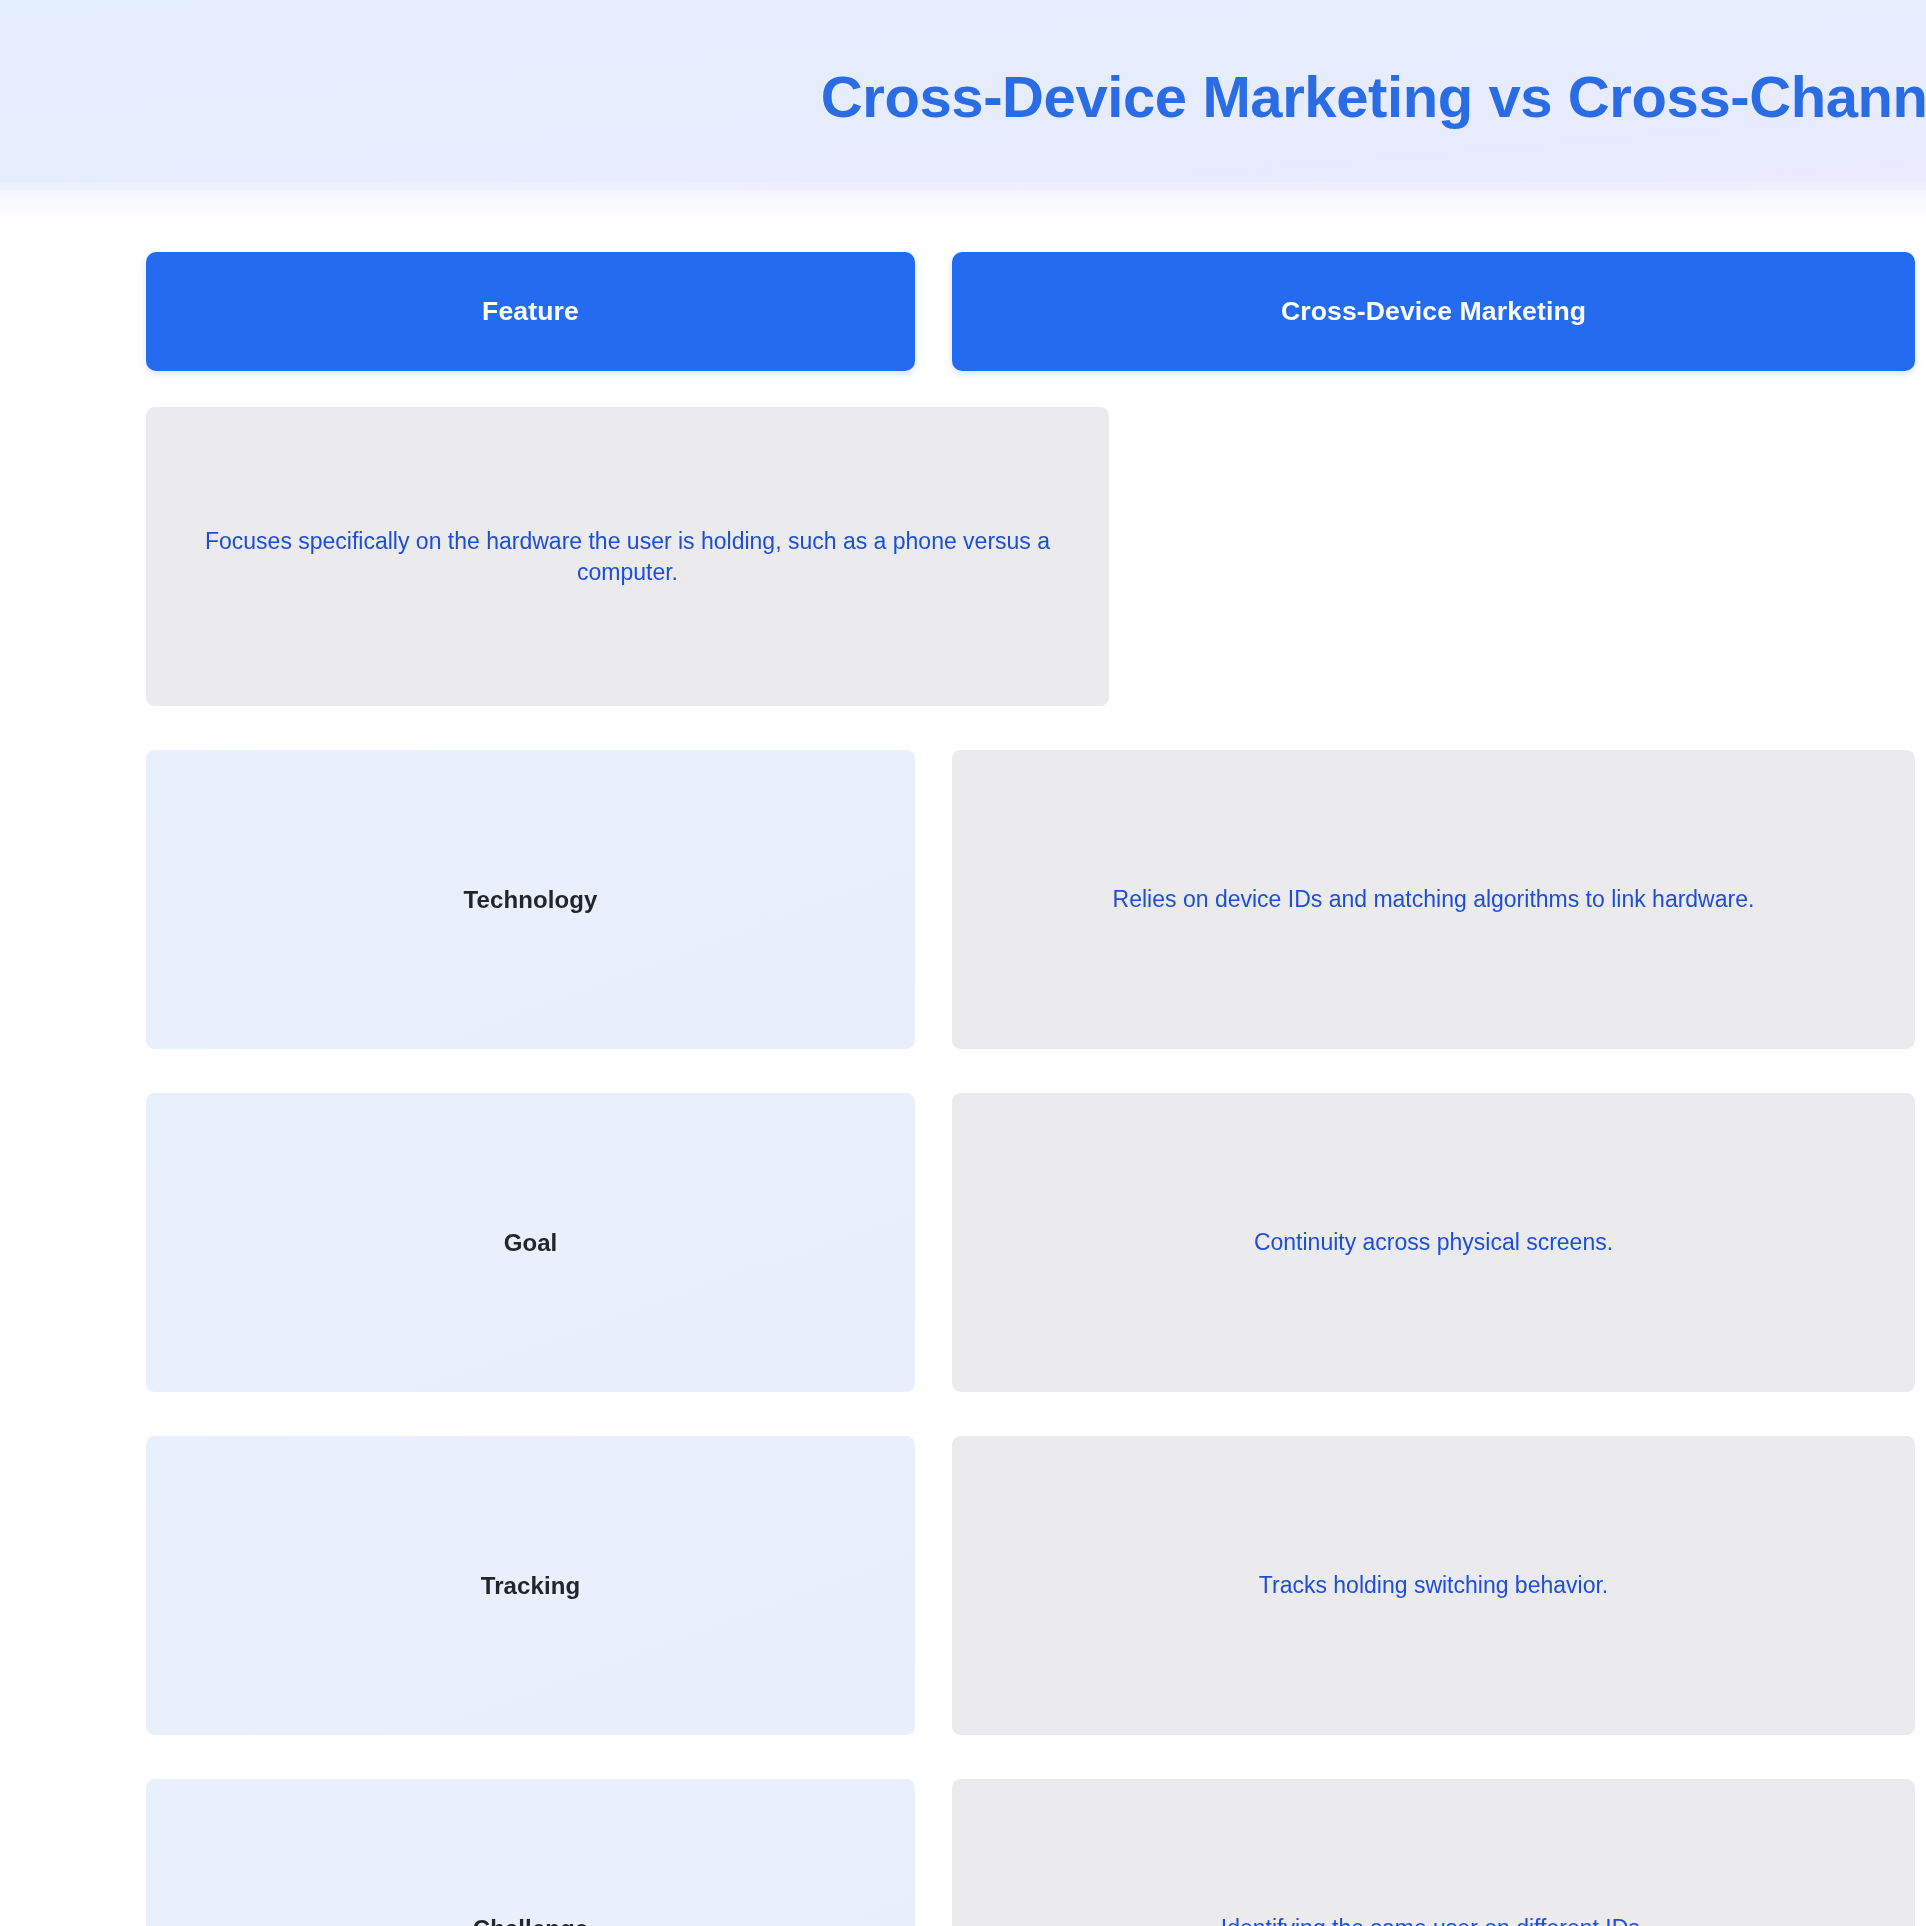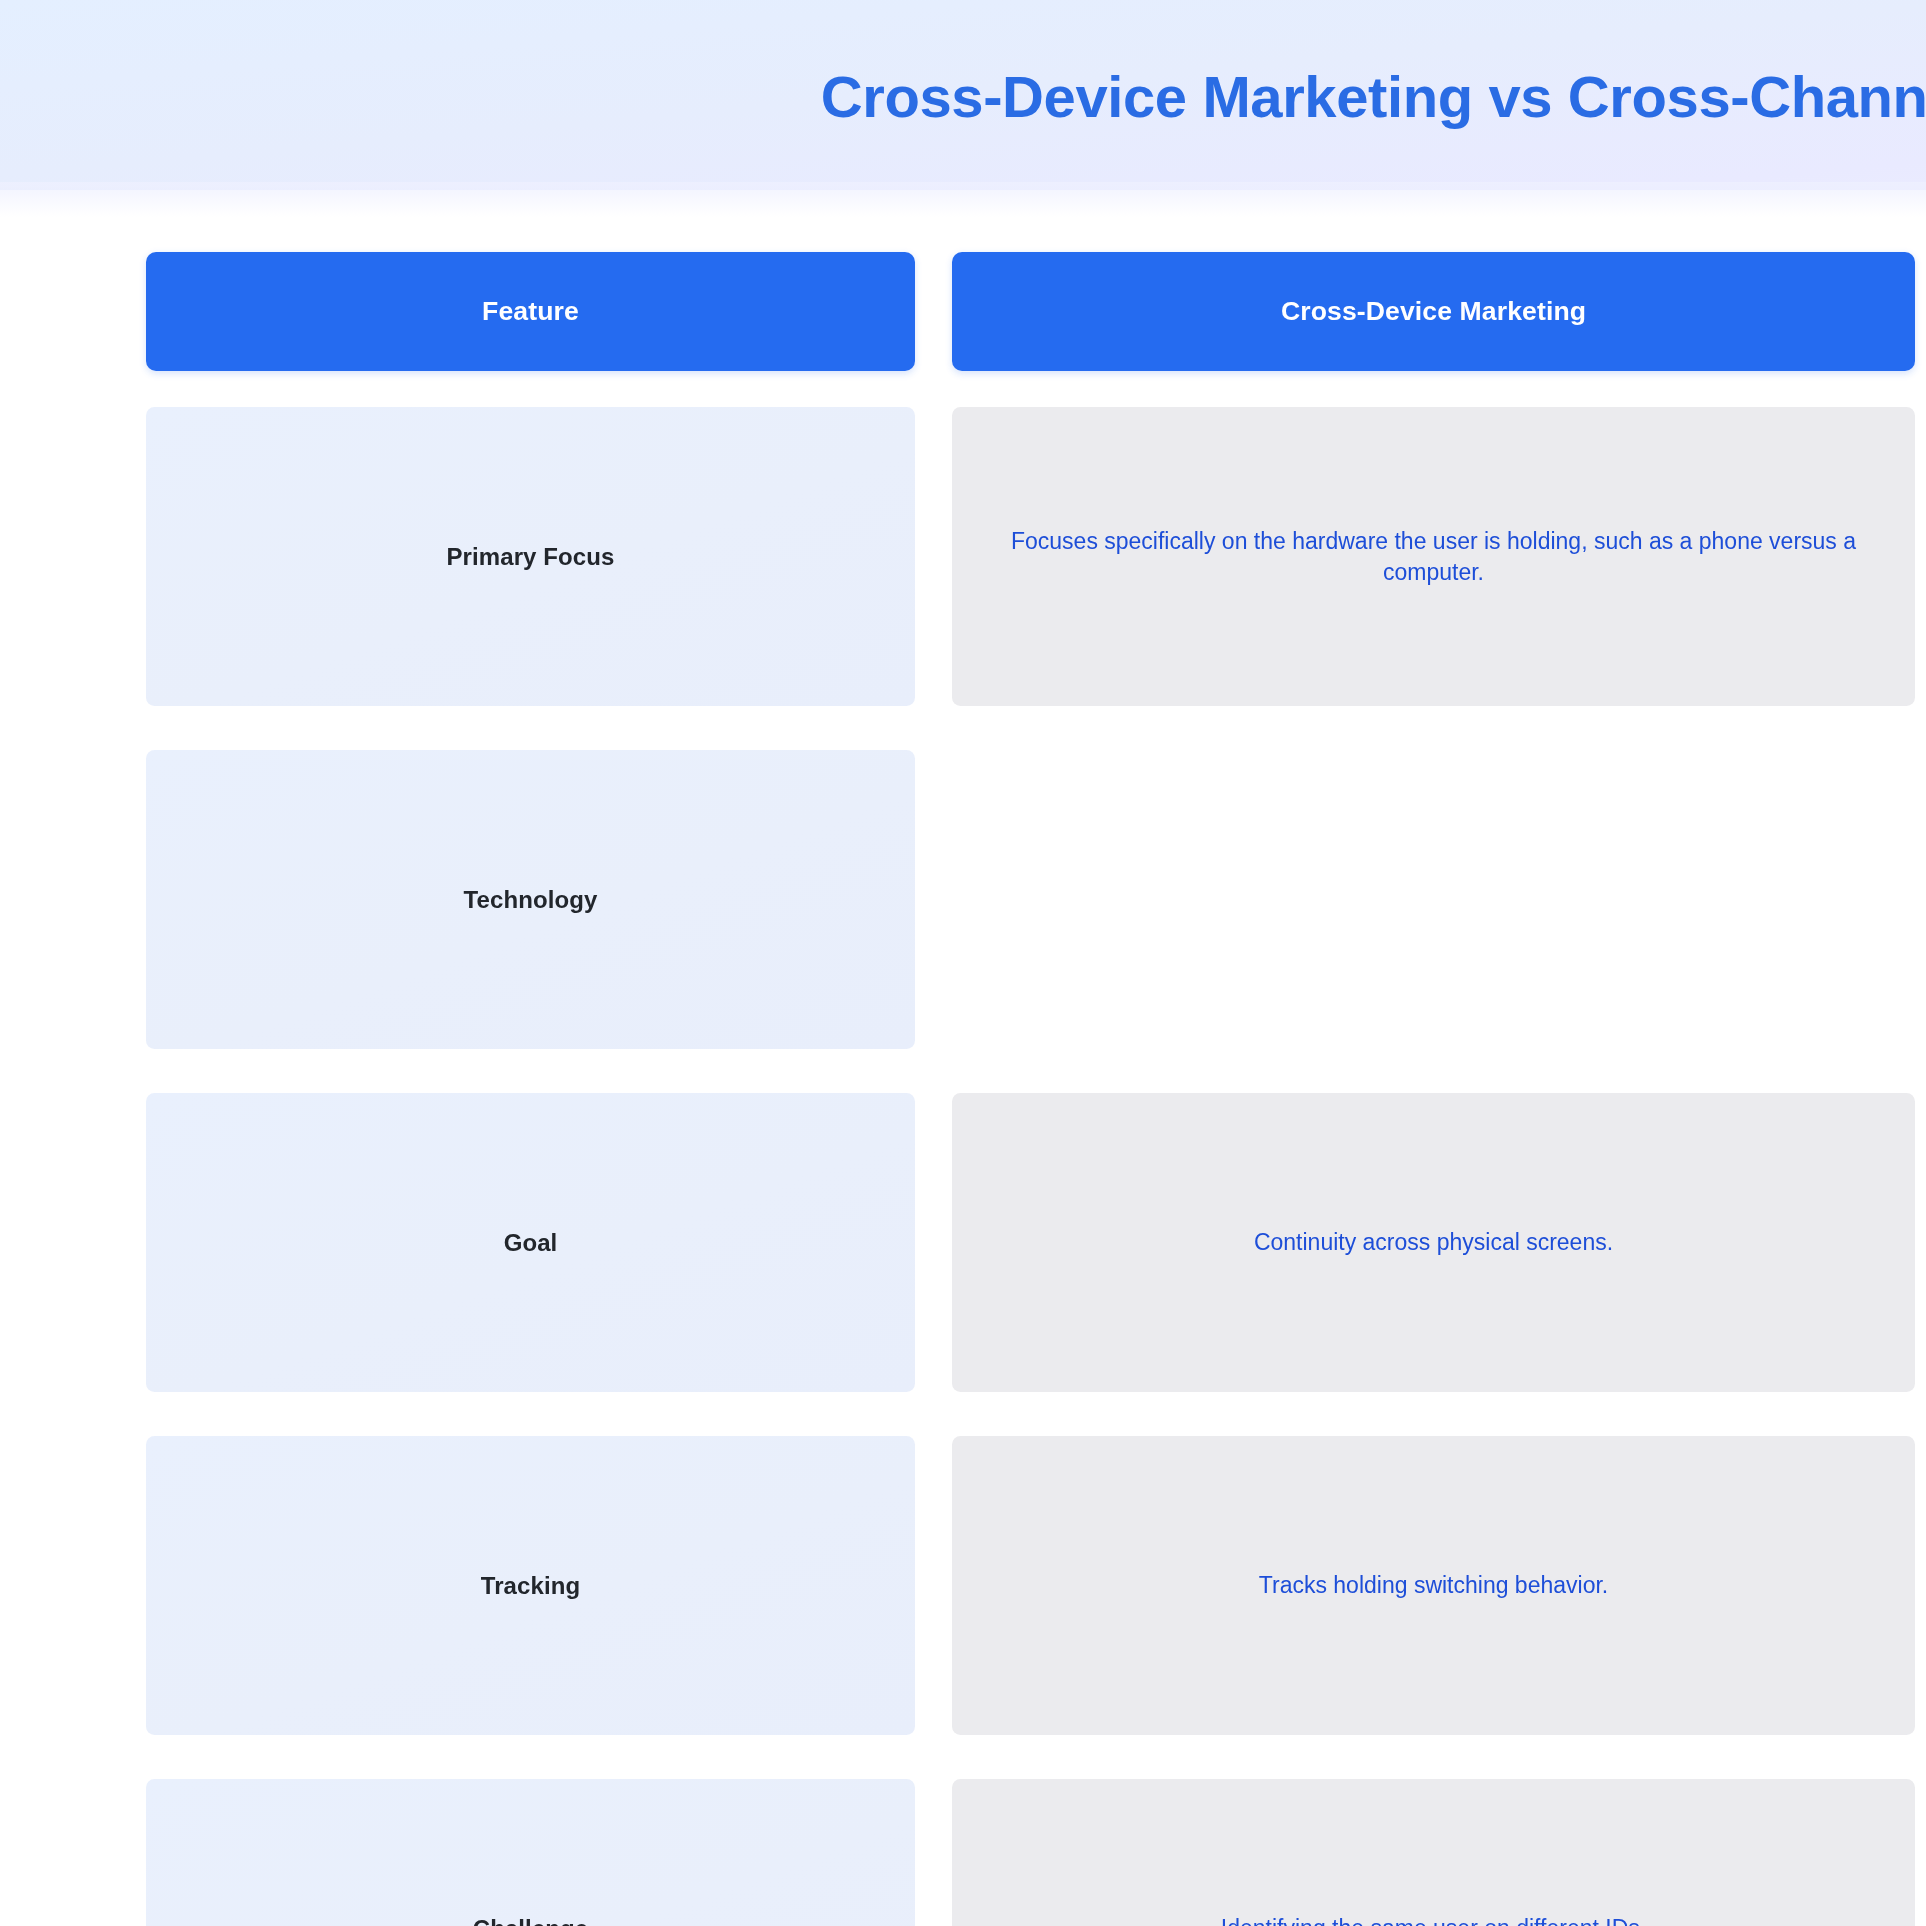--- a/index.html
+++ b/index.html
@@ -120,32 +120,32 @@
     <div class="cell col-feature">
       <span class="cell-text">Feature</span>
     </div>
     <div class="cell col-device">
       <span class="cell-text">Cross-Device Marketing</span>
     </div>
 
   </div>
 
   <div class="table-row data-row">
-    <div class="cell col-feature">
-      <span class="cell-text">Primary Focus</span>
-    </div>
     <div class="cell col-device">
       <span class="cell-text">Focuses specifically on the hardware the user is holding, such as a phone versus a computer.</span>
     </div>
 
   </div>
 
   <div class="table-row data-row">
     <div class="cell col-feature">
       <span class="cell-text">Technology</span>
+    </div>
+    <div class="cell col-device">
+      <span class="cell-text">Relies on device IDs and matching algorithms to link hardware.</span>
     </div>
 
   </div>
 
   <div class="table-row data-row">
     <div class="cell col-feature">
       <span class="cell-text">Goal</span>
     </div>
     <div class="cell col-device">
       <span class="cell-text">Continuity across physical screens.</span>

